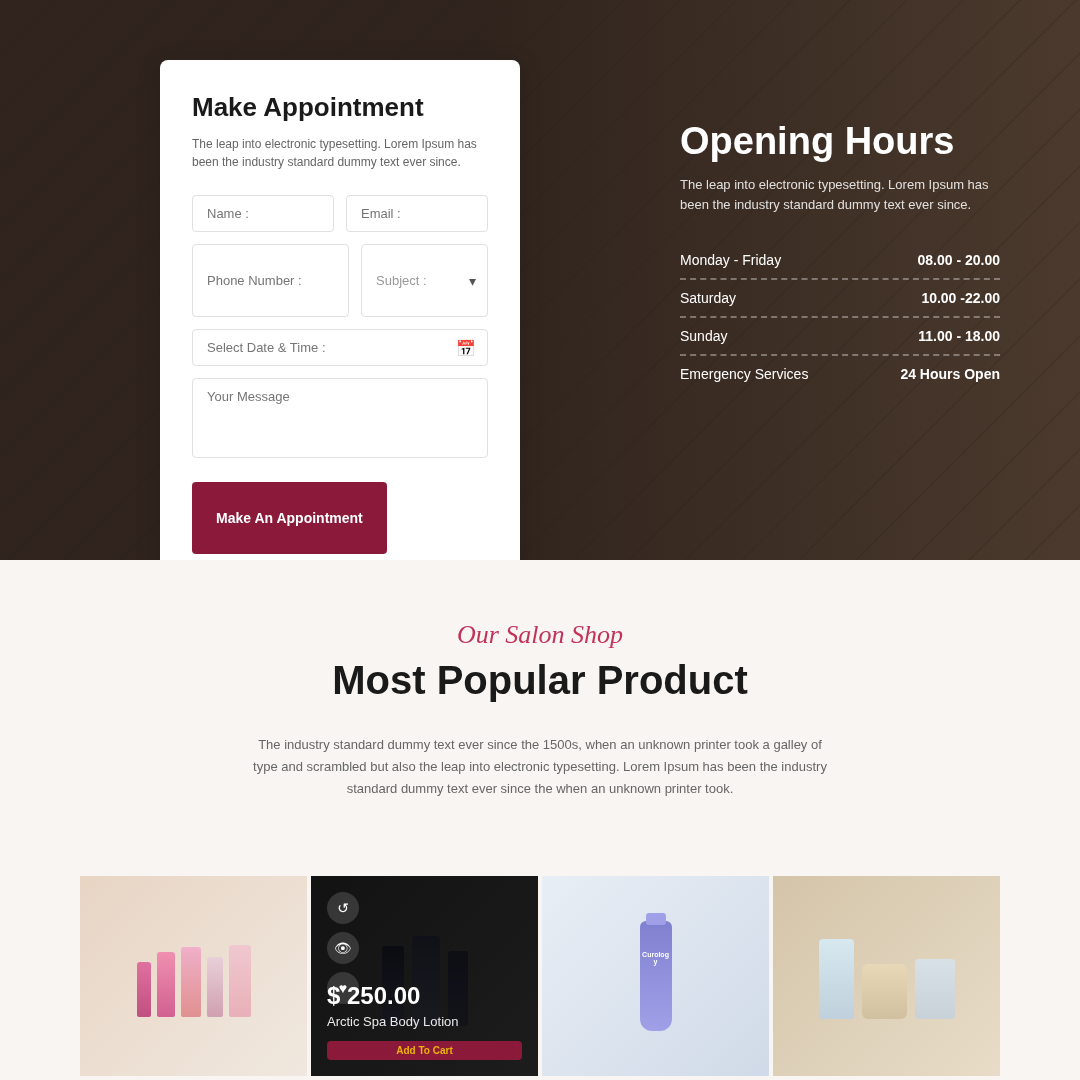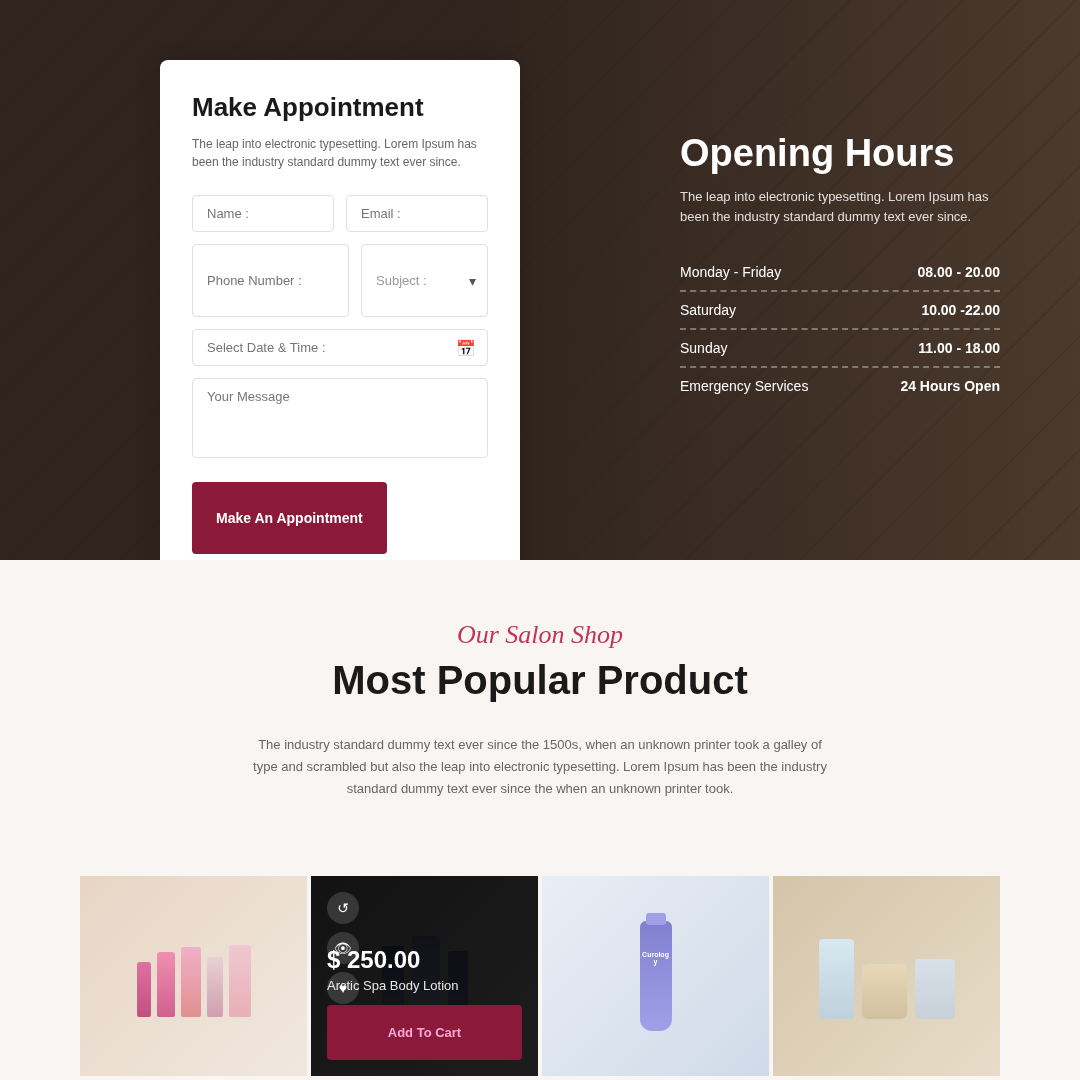--- a/index.html
+++ b/index.html
@@ -149,21 +149,21 @@
       padding: 28px 24px;
       font-size: 14px;
       font-weight: 600;
       cursor: pointer;
     }
 
     
     .opening-hours {
       position: absolute;
       right: 80px;
-      top: 132px;
+      top: 120px;
       z-index: 10;
       color: #fff;
       width: 320px;
     }
     .opening-hours h2 {
       font-size: 38px;
       font-weight: 800;
       margin-bottom: 12px;
     }
     .opening-hours .desc {
@@ -276,25 +276,25 @@
       color: #fff;
       margin-bottom: 4px;
     }
     .overlay-name {
       font-size: 13px;
       color: rgba(255,255,255,0.9);
       margin-bottom: 12px;
     }
     .add-to-cart-btn {
       background: #8b1a3a;
-      color: #f9a8d4;
+      color: #eab308;
       border: none;
       border-radius: 4px;
-      padding: 20px 20px;
-      font-size: 13px;
+      padding: 4px 20px;
+      font-size: 10px;
       font-weight: 600;
       cursor: pointer;
       width: 100%;
     }
 
     
     .product-grid-2 {
       display: grid;
       grid-template-columns: repeat(4, 1fr);
       gap: 4px;

